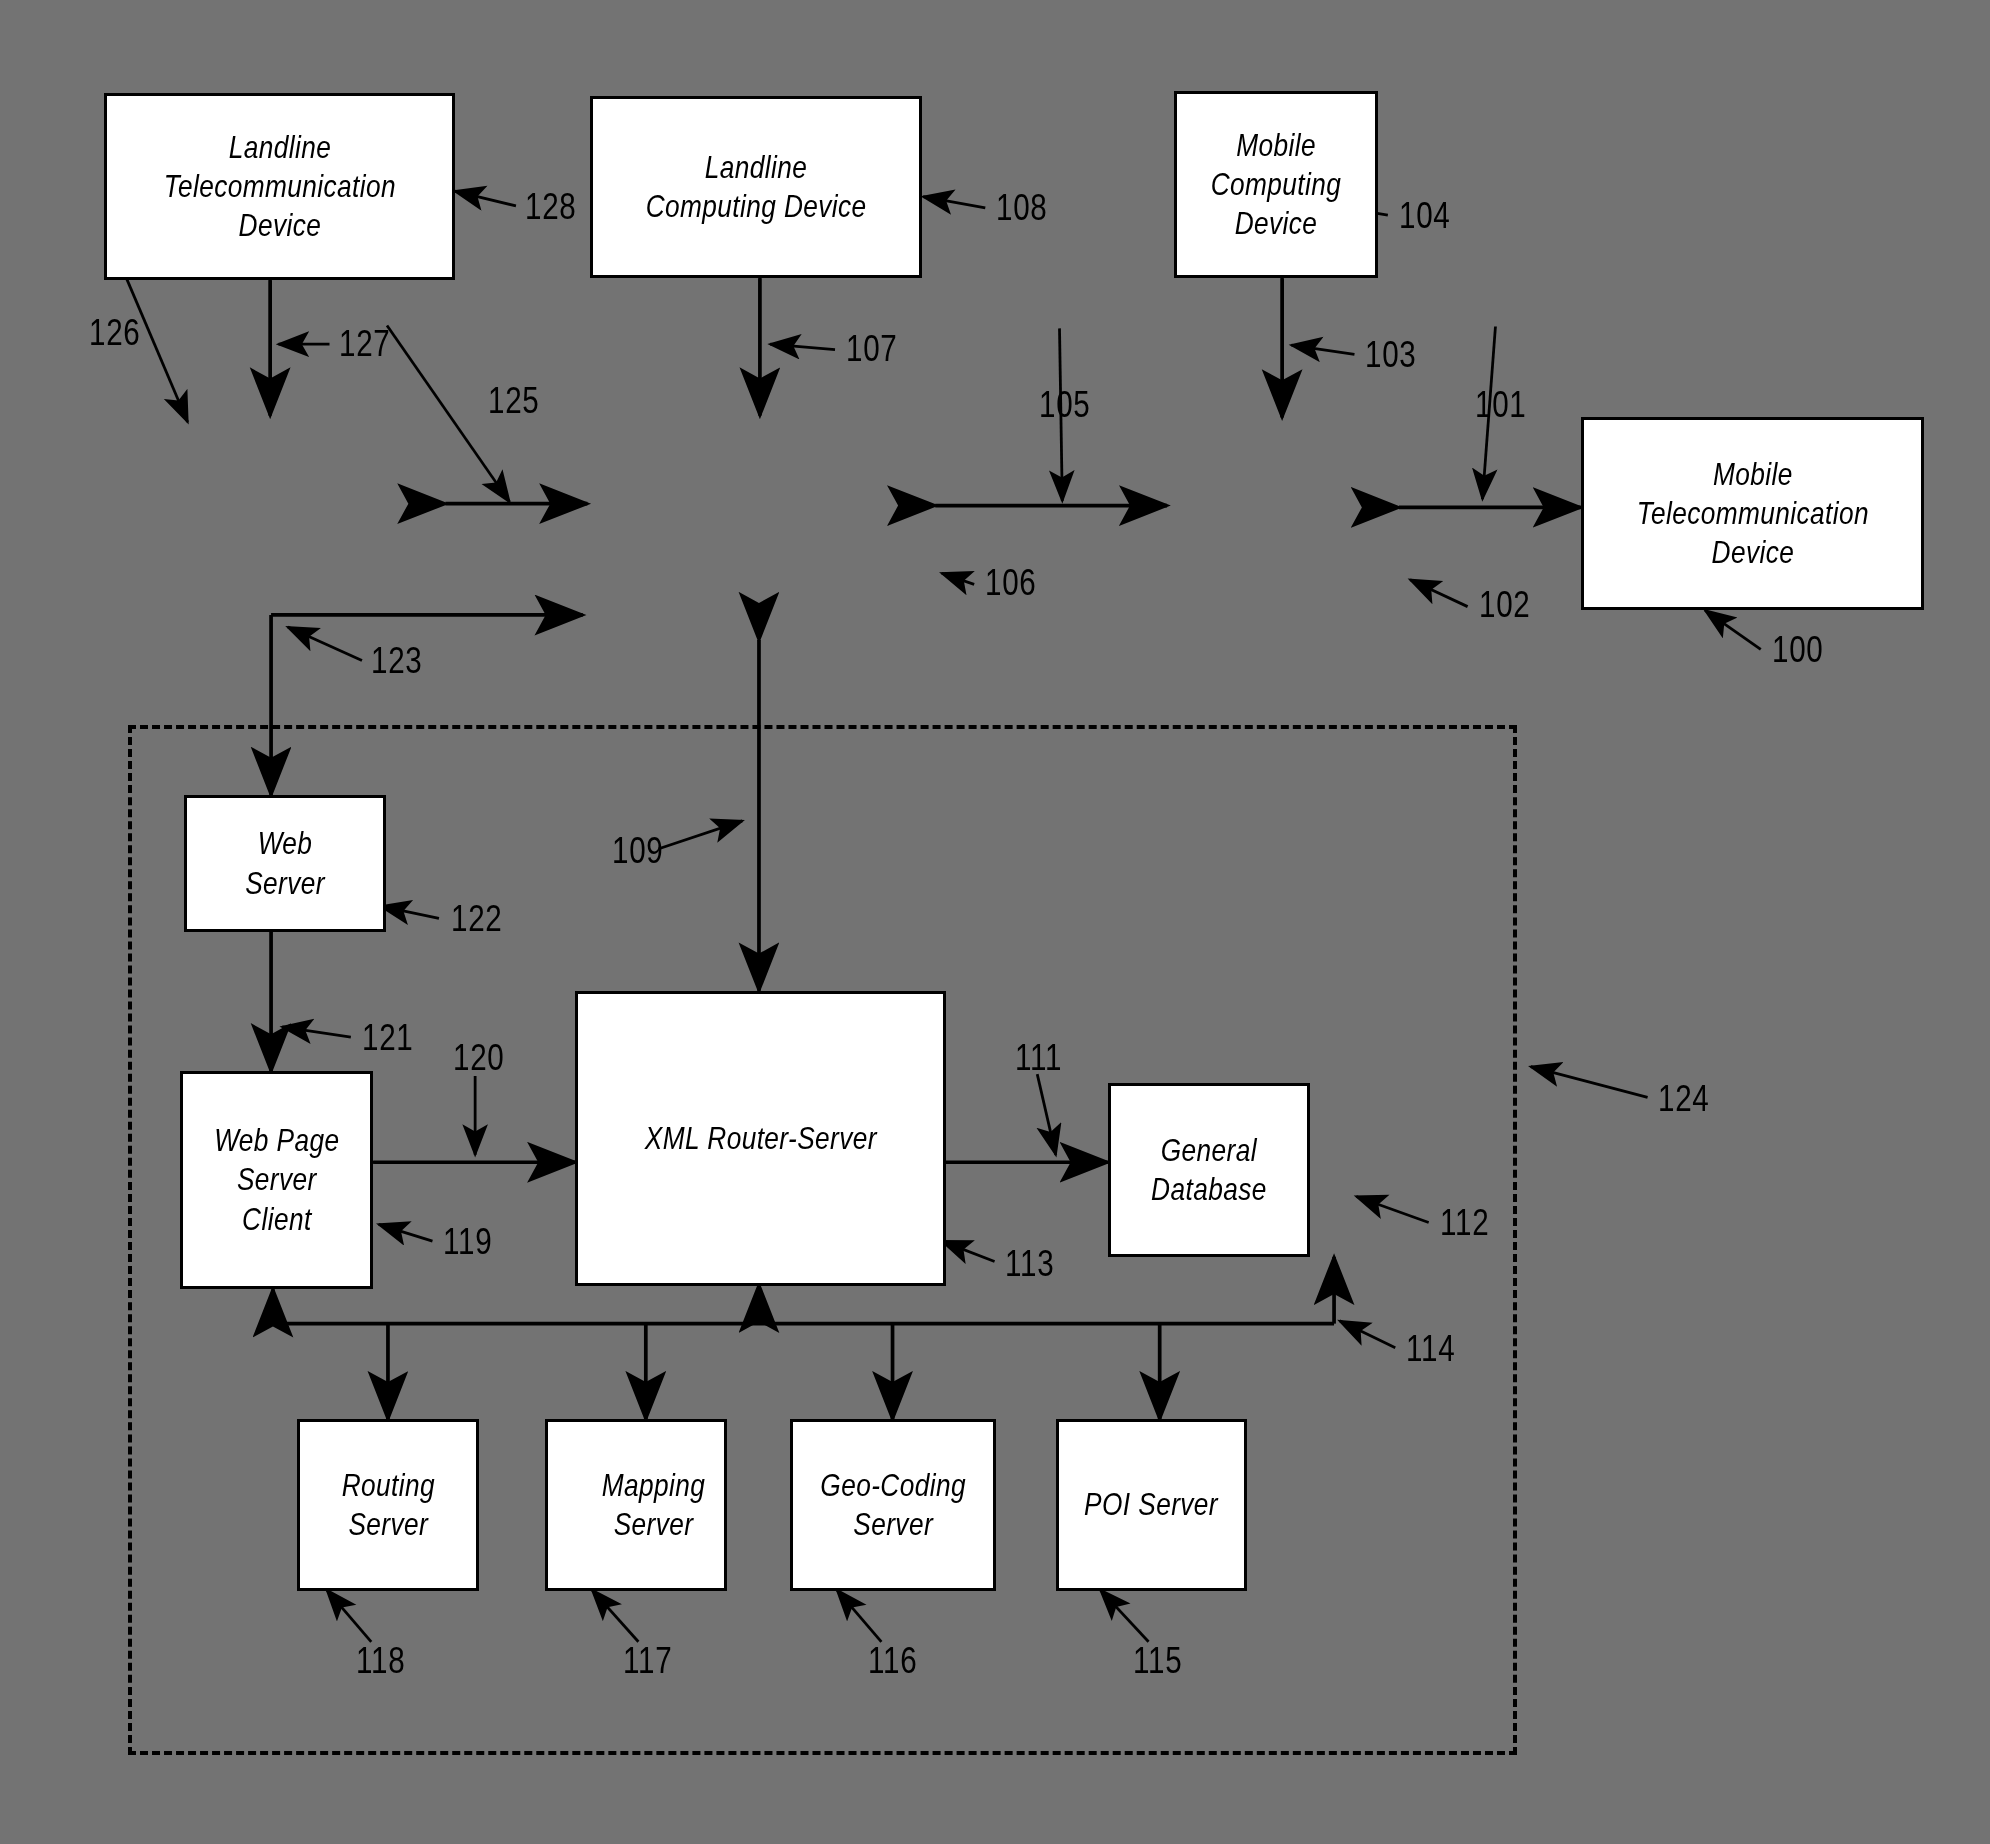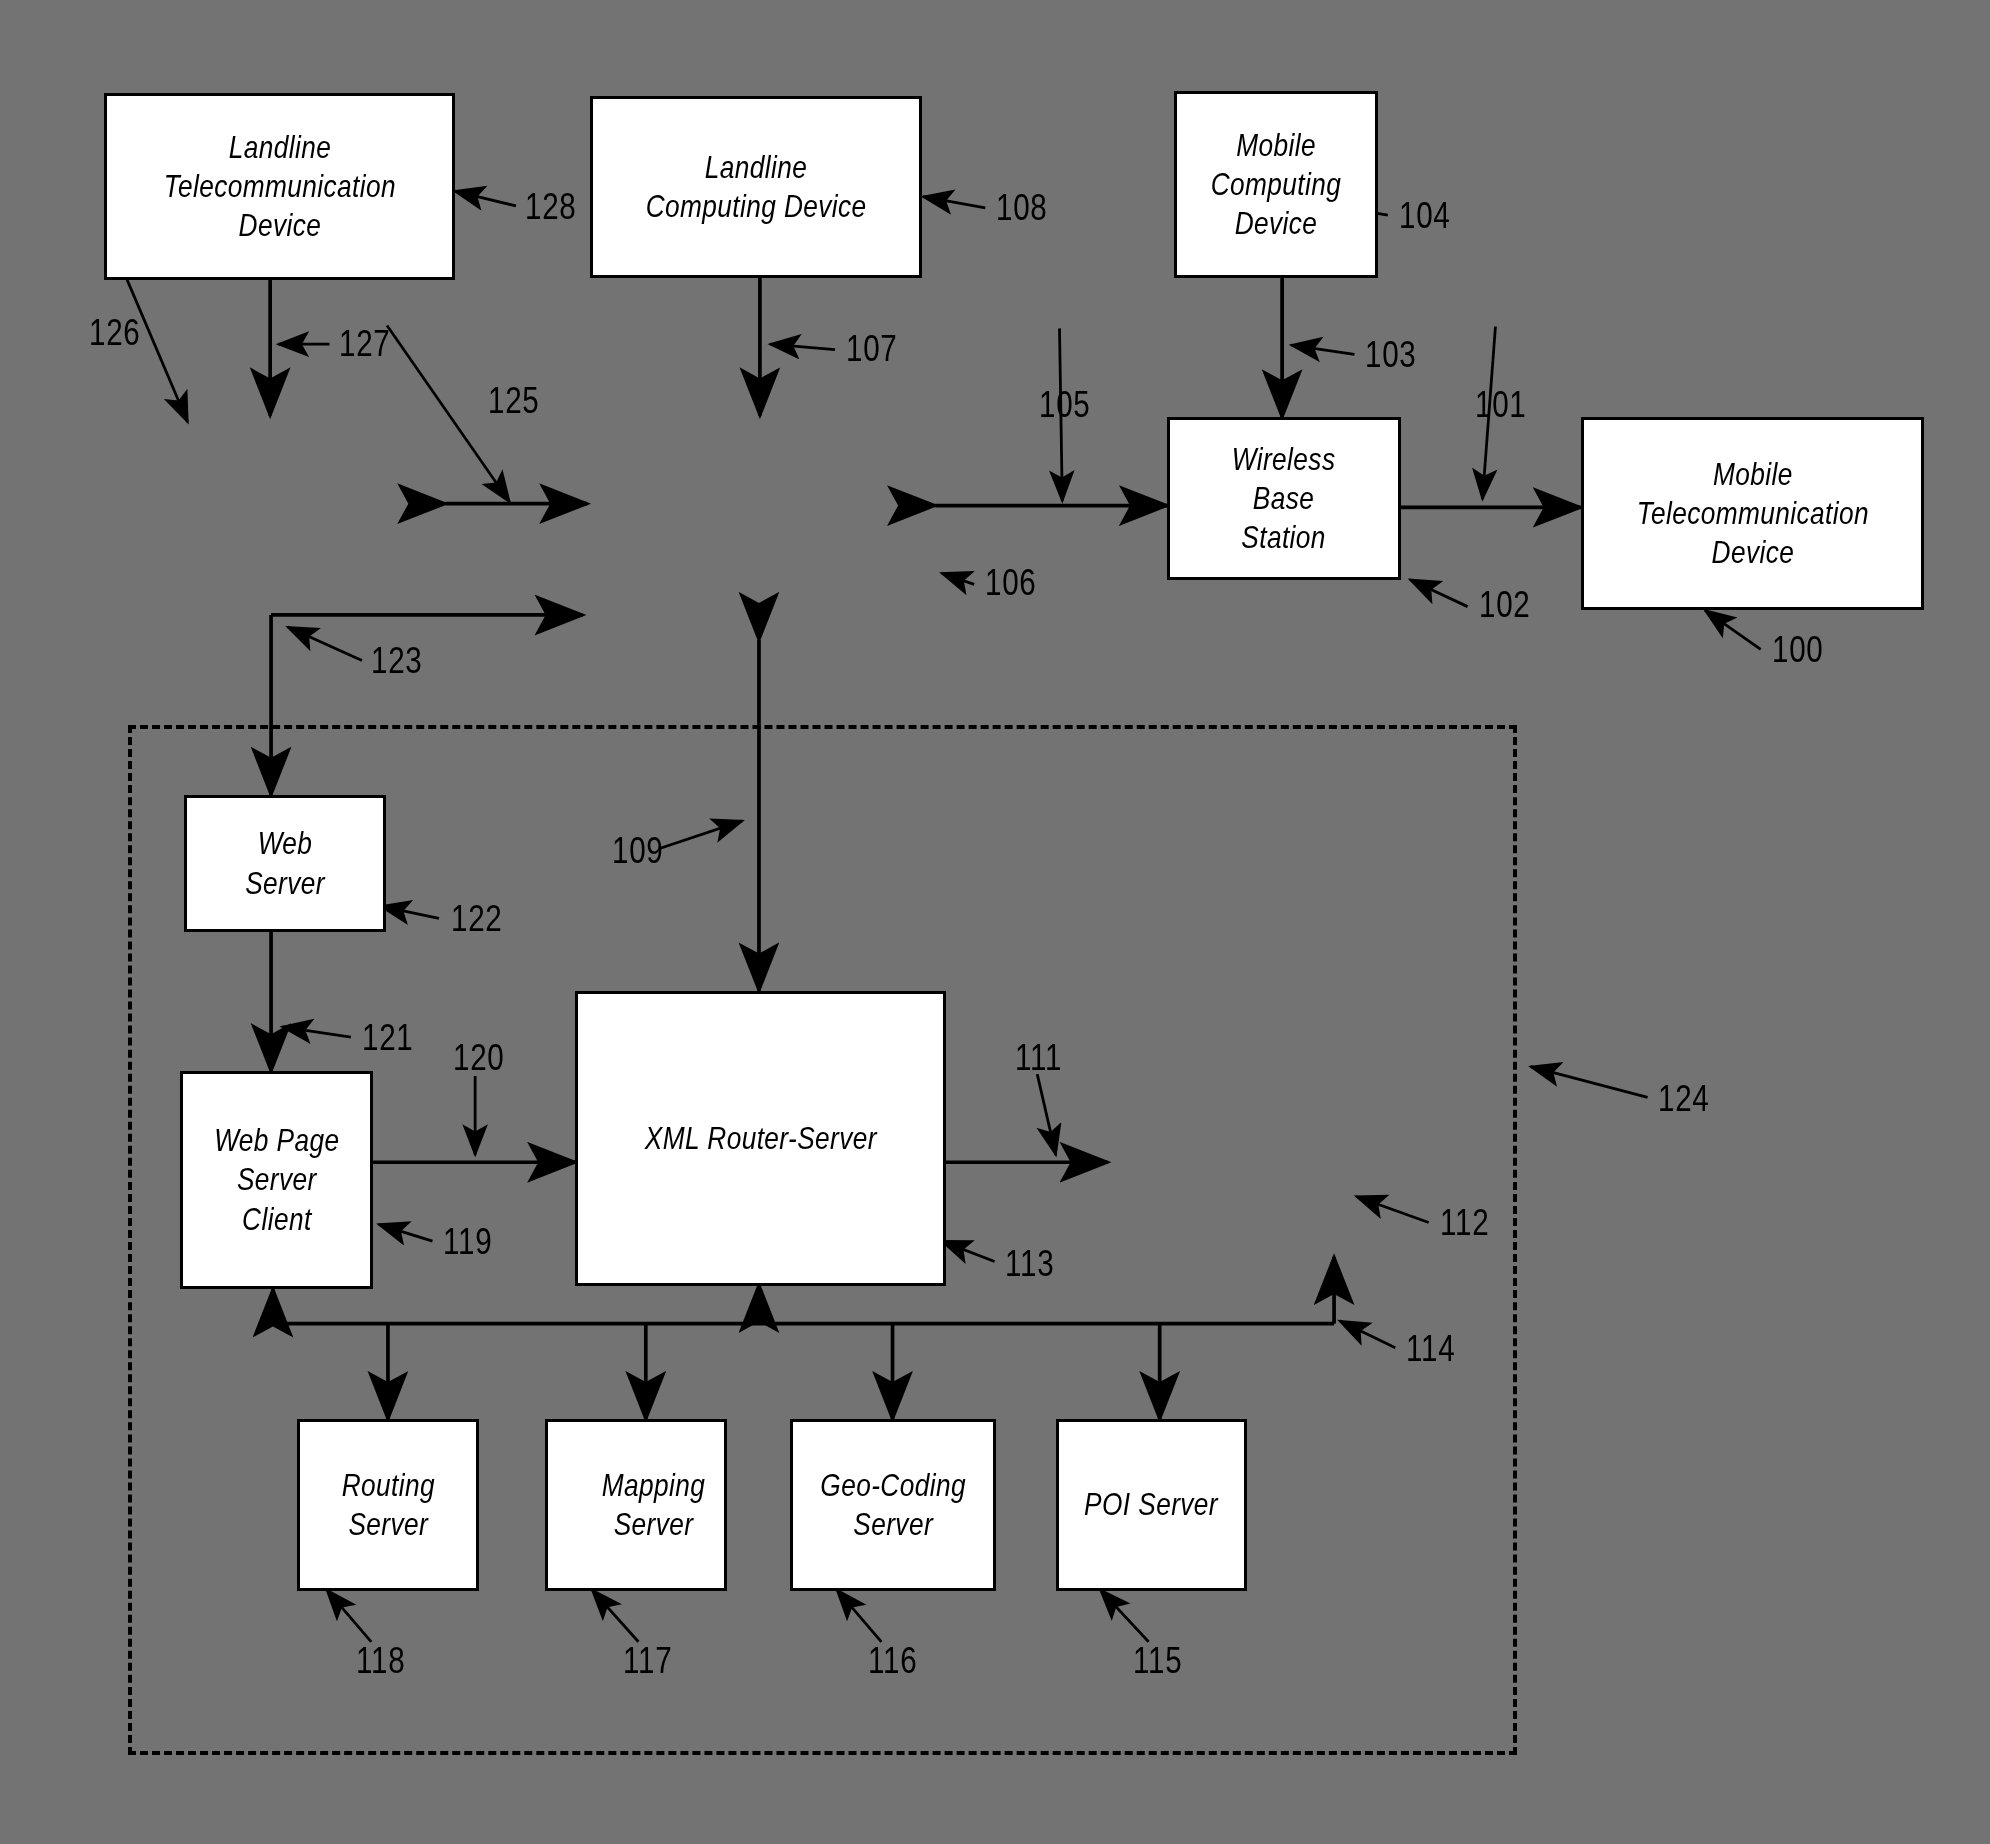--- a/index.html
+++ b/index.html
@@ -195,25 +195,20 @@
   </div>
 
   <div class="node-box" style="left:1174px; top:91px; width:204px; height:187px;">
     <span class="node-label">Mobile
 Computing
 Device</span>
   </div>
 
 
 
-  <div class="node-box" style="left:1167px; top:417px; width:234px; height:163px;">
-    <span class="node-label">Wireless
-Base
-Station</span>
-  </div>
 
   <div class="node-box" style="left:1581px; top:417px; width:343px; height:193px;">
     <span class="node-label">Mobile
 Telecommunication
 Device</span>
   </div>
 
   <div class="node-box" style="left:184px; top:795px; width:202px; height:137px;">
     <span class="node-label">Web
 Server</span>
@@ -222,20 +217,24 @@
   <div class="node-box" style="left:180px; top:1071px; width:193px; height:218px;">
     <span class="node-label">Web  Page
 Server
 Client</span>
   </div>
 
   <div class="node-box" style="left:575px; top:991px; width:371px; height:295px;">
     <span class="node-label">XML  Router-Server</span>
   </div>
 
+  <div class="node-box" style="left:1108px; top:1083px; width:202px; height:174px;">
+    <span class="node-label">General
+Database</span>
+  </div>
 
   <div class="node-box" style="left:297px; top:1419px; width:182px; height:172px;">
     <span class="node-label">Routing
 Server</span>
   </div>
 
   <div class="node-box" style="left:545px; top:1419px; width:182px; height:172px;justify-content:flex-end;">
     <span class="node-label">Mapping
 Server</span>
   </div>

